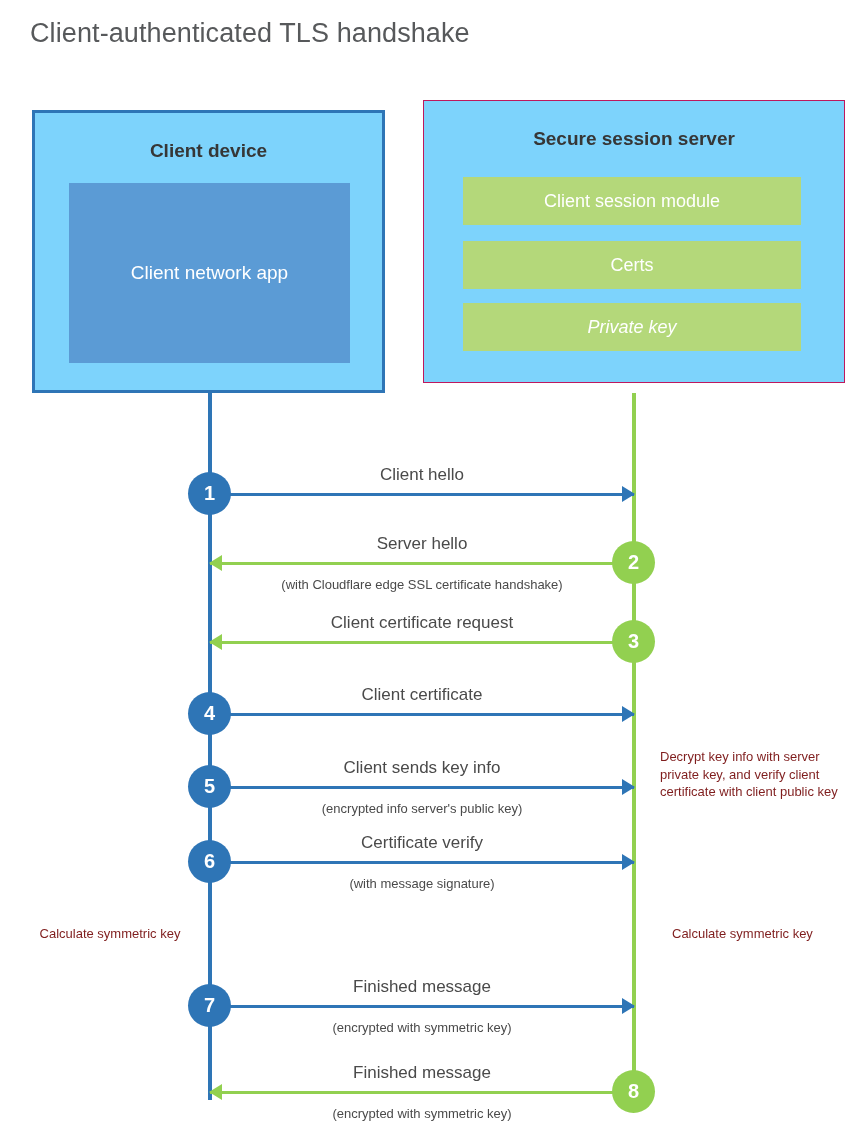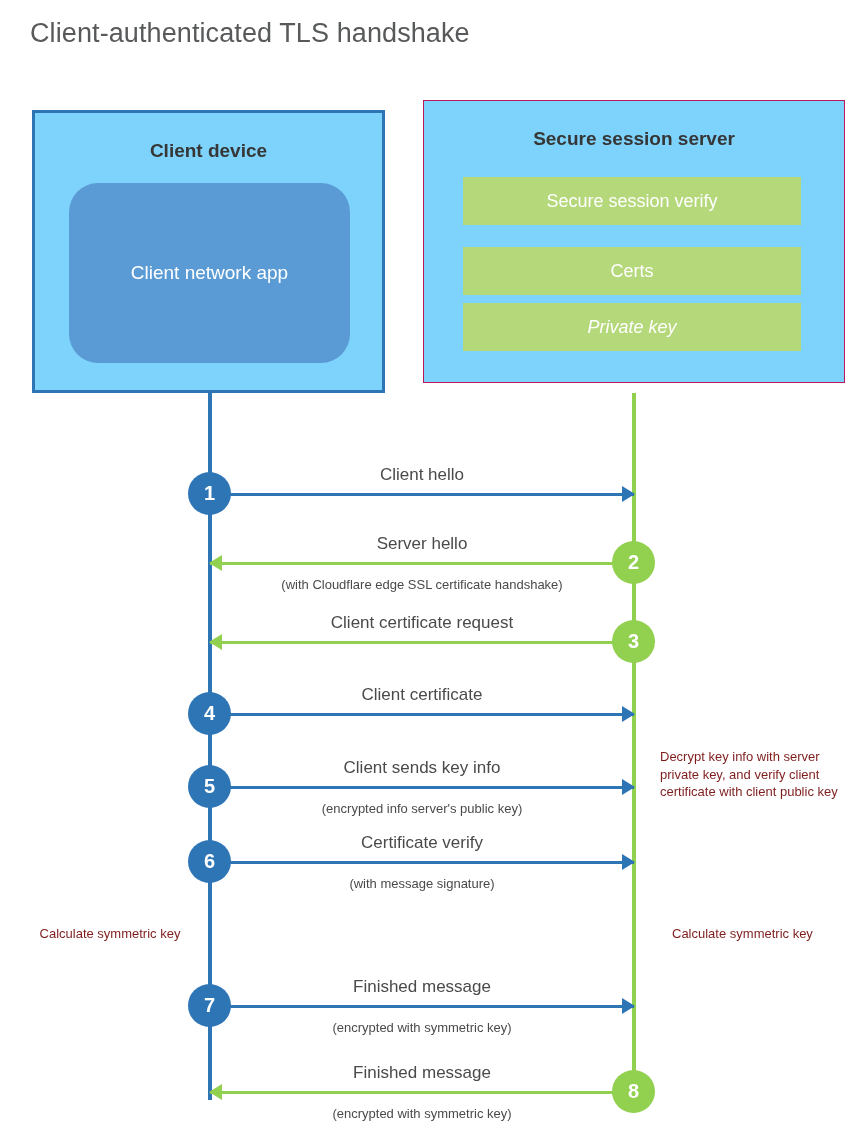--- a/index.html
+++ b/index.html
@@ -72,38 +72,37 @@
     width: 281px;
     height: 180px;
     background: #5B9BD5;
     color: #ffffff;
     font-size: 19px;
     display: flex;
     align-items: center;
     justify-content: center;
     text-align: center;
     line-height: 1.3;
-    border-radius: 29px;
   }
 
   .server-bar {
     position: absolute;
     left: 39px;
     width: 338px;
     height: 48px;
     background: #B4D87A;
     color: #ffffff;
     font-size: 18px;
     display: flex;
     align-items: center;
     justify-content: center;
     text-align: center;
   }
   .server-bar.b0 { top: 76px; }
-  .server-bar.b1 { top: 140px; margin-top: 6px; }
+  .server-bar.b1 { top: 140px; }
   .server-bar.b2 { top: 202px; font-style: italic; }
 
   
   .lifeline {
     position: absolute;
     width: 4px;
   }
   .lifeline.client-line {
     left: 208px;
     top: 393px;
@@ -224,21 +223,21 @@
 
   <div class="title">Client-authenticated TLS handshake</div>
 
   <div class="actor-box client">
     <div class="actor-title">Client device</div>
     <div class="inner-app">Client network app</div>
   </div>
 
   <div class="actor-box server">
     <div class="actor-title">Secure session server</div>
-    <div class="server-bar b0">Secure session verify</div>
+    <div class="server-bar b0">Client session module</div>
     <div class="server-bar b1">Certs</div>
     <div class="server-bar b2">Private key</div>
   </div>
 
   <div class="lifeline client-line"></div>
   <div class="lifeline server-line"></div>
 
   <div class="msg to-server" style="top:494px">
     <div class="arrow-line"></div>
     <div class="arrow-head"></div>

